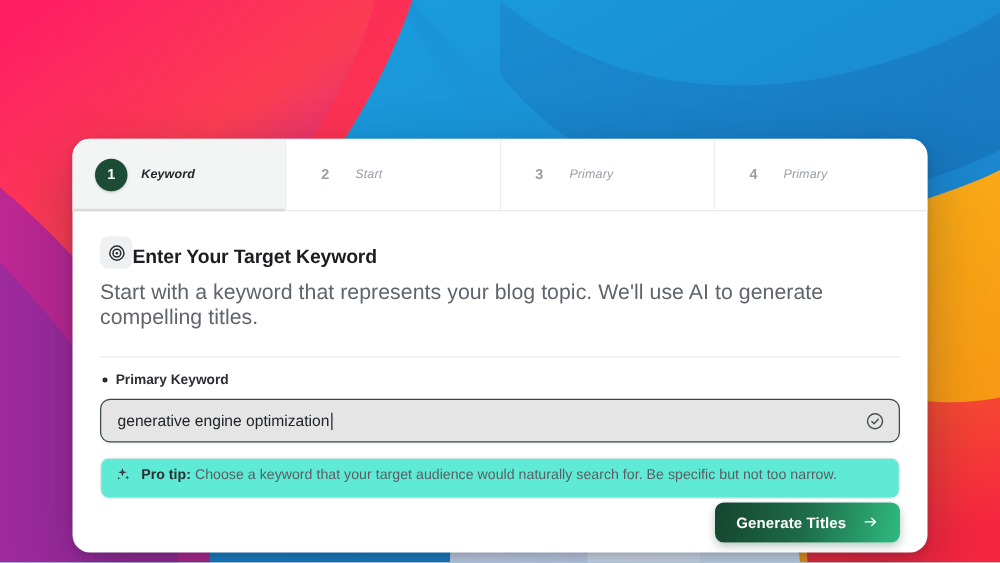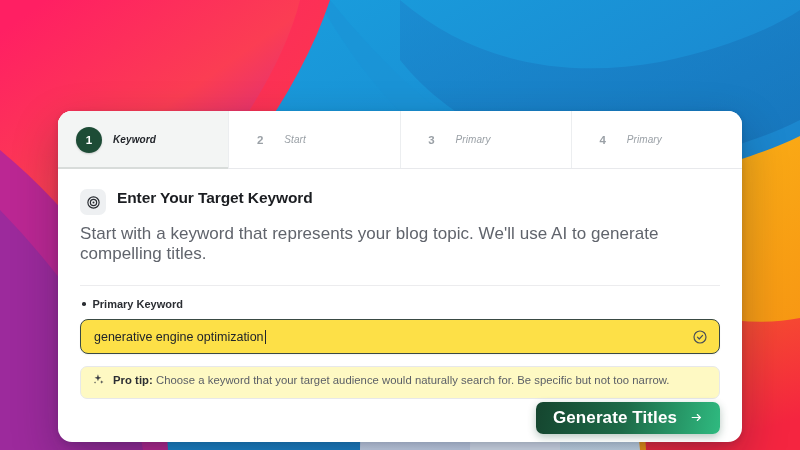--- a/index.html
+++ b/index.html
@@ -98,22 +98,21 @@
   
   .card-body {
     flex: 1 1 auto;
     padding: 20px 22px 0 22px;
     display: flex;
     flex-direction: column;
   }
 
   .head-row {
     display: flex;
-    align-items: flex-start;
-    gap: 11px;
+    align-items: flex-end;
   }
   .head-icon {
     width: 26px; height: 26px;
     border-radius: 7px;
     background: #eef0f2;
     display: flex;
     align-items: center;
     justify-content: center;
     flex: 0 0 26px;
   }
@@ -152,21 +151,21 @@
     border-radius: 50%;
     background: #2b2e33;
     flex: 0 0 3.5px;
   }
 
   .input-wrap {
     margin-top: 9px;
     height: 35px;
     border: 1.6px solid #3a4a44;
     border-radius: 8px;
-    background: #fde047;
+    background: #e5e5e5;
     display: flex;
     align-items: center;
     padding: 0 11px 0 13px;
     box-shadow: 0 1px 2px rgba(20,30,40,0.06);
   }
   .input-text {
     flex: 1 1 auto;
     font-size: 12.5px;
     color: #20242a;
     display: flex;
@@ -181,21 +180,21 @@
     background: #20242a;
     margin-left: 1px;
   }
   .check-icon { flex: 0 0 16px; display: flex; align-items: center; }
 
   .tip {
     margin-top: 12px;
     min-height: 28px;
     border: 1px solid #e7e8ea;
     border-radius: 7px;
-    background: #fef9c3;
+    background: #5eead4;
     display: flex;
     align-items: center;
     gap: 8px;
     padding: 6px 12px 12px 11px;
   }
   .tip-icon { flex: 0 0 13px; display: flex; align-items: center; }
   .tip-text {
     font-size: 11.3px;
     color: #5a5e66;
     letter-spacing: 0.03px;
@@ -210,21 +209,21 @@
     padding-bottom: 6px;
   }
 
   .cta {
     height: 32px;
     min-width: 140px;
     border: none;
     border-radius: 7px;
     background: linear-gradient(100deg, #15452f 0%, #1d6b48 48%, #2fba80 100%);
     color: #ffffff;
-    font-size: 17px;
+    font-size: 12px;
     font-weight: bold;
     font-family: "Liberation Sans", sans-serif;
     display: flex;
     align-items: center;
     justify-content: flex-start;
     gap: 13px;
     padding: 0 17px;
     cursor: pointer;
     box-shadow: 0 3px 8px rgba(15, 70, 48, 0.30);
     letter-spacing: 0.1px;

